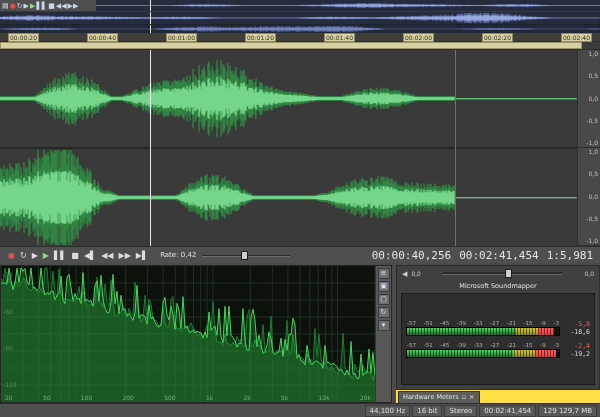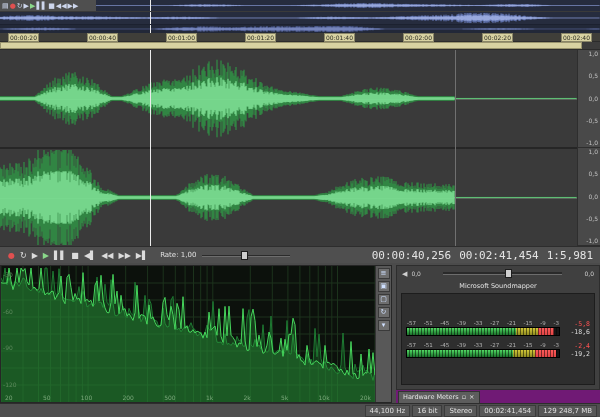--- a/index.html
+++ b/index.html
@@ -68,21 +68,21 @@
   .m-stack{flex:1;min-width:0}
   .m-scale{display:flex;justify-content:space-between;padding:0 1px;margin-bottom:1px}
   .m-scale span{font-size:5.5px;color:#b5b5b5;line-height:6px}
   .m-bar{height:9px;background:#141414;border:1px solid #000;position:relative;overflow:hidden}
   .m-fill{position:absolute;top:0;bottom:0}
   .m-seg{position:absolute;inset:0;background:repeating-linear-gradient(90deg,transparent 0 2px,rgba(0,0,0,.5) 2px 3px)}
   .m-read{width:26px;text-align:right;flex:none}
   .m-peak{display:block;font-size:6.5px;color:#ff5252;line-height:8px;font-family:"DejaVu Sans Mono",monospace}
   .m-hold{display:block;font-size:6.5px;color:#dedede;line-height:8px;font-family:"DejaVu Sans Mono",monospace}
 
-  .m-tabrow{height:13px;display:flex;align-items:flex-end;background:#701a75;padding-left:2px}
+  .m-tabrow{height:13px;display:flex;align-items:flex-end;background:#fde047;padding-left:2px}
   .m-tab{display:flex;align-items:center;gap:3px;background:#5d5d5d;border:1px solid #323232;border-bottom:none;padding:0 4px;height:12px}
   .m-tab span{font-size:6.5px;color:#e4e4e4;line-height:11px}
 
   .statusbar{height:14px;background:#4f4f4f;border-top:1px solid #2d2d2d;display:flex;align-items:center;justify-content:flex-end;gap:2px;padding:0 3px}
   .sfield{font-size:7px;color:#e0e0e0;background:#585858;border:1px solid #3b3b3b;padding:0 4px;line-height:10px;white-space:nowrap}
 </style>
 </head>
 <body>
 
 <div class="app">
@@ -183,21 +183,21 @@
         <span class="ic">↻</span>
         <span class="ic">▶</span>
         <span class="ic" style="color: rgb(138, 216, 138);">▶</span>
         <span class="ic">▌▌</span>
         <span class="ic">■</span>
         <span class="ic">◀▌</span>
         <span class="ic">◀◀</span>
         <span class="ic">▶▶</span>
         <span class="ic">▶▌</span>
       </div>
-    <span class="rate"><span>Rate:</span> <span>1,00</span></span>
+    <span class="rate"><span>Rate:</span> <span>0,42</span></span>
     <div class="slider">
       <div class="track"></div>
       <div class="handle"></div>
     </div>
     <div class="t-times">
       <span>00:00:40,256</span>
       <span>00:02:41,454</span>
       <span>1:5,981</span>
     </div>
   </div>
@@ -314,15 +314,15 @@
         </div>
       </div>
     </div>
   </div>
 
   <div class="statusbar" id="statusbar">
       <span class="sfield">44,100 Hz</span>
       <span class="sfield">16 bit</span>
       <span class="sfield">Stereo</span>
       <span class="sfield">00:02:41,454</span>
-      <span class="sfield">129 248,7 MB</span>
+      <span class="sfield">129 129,7 MB</span>
     </div>
 </div>
 
 </body></html>

